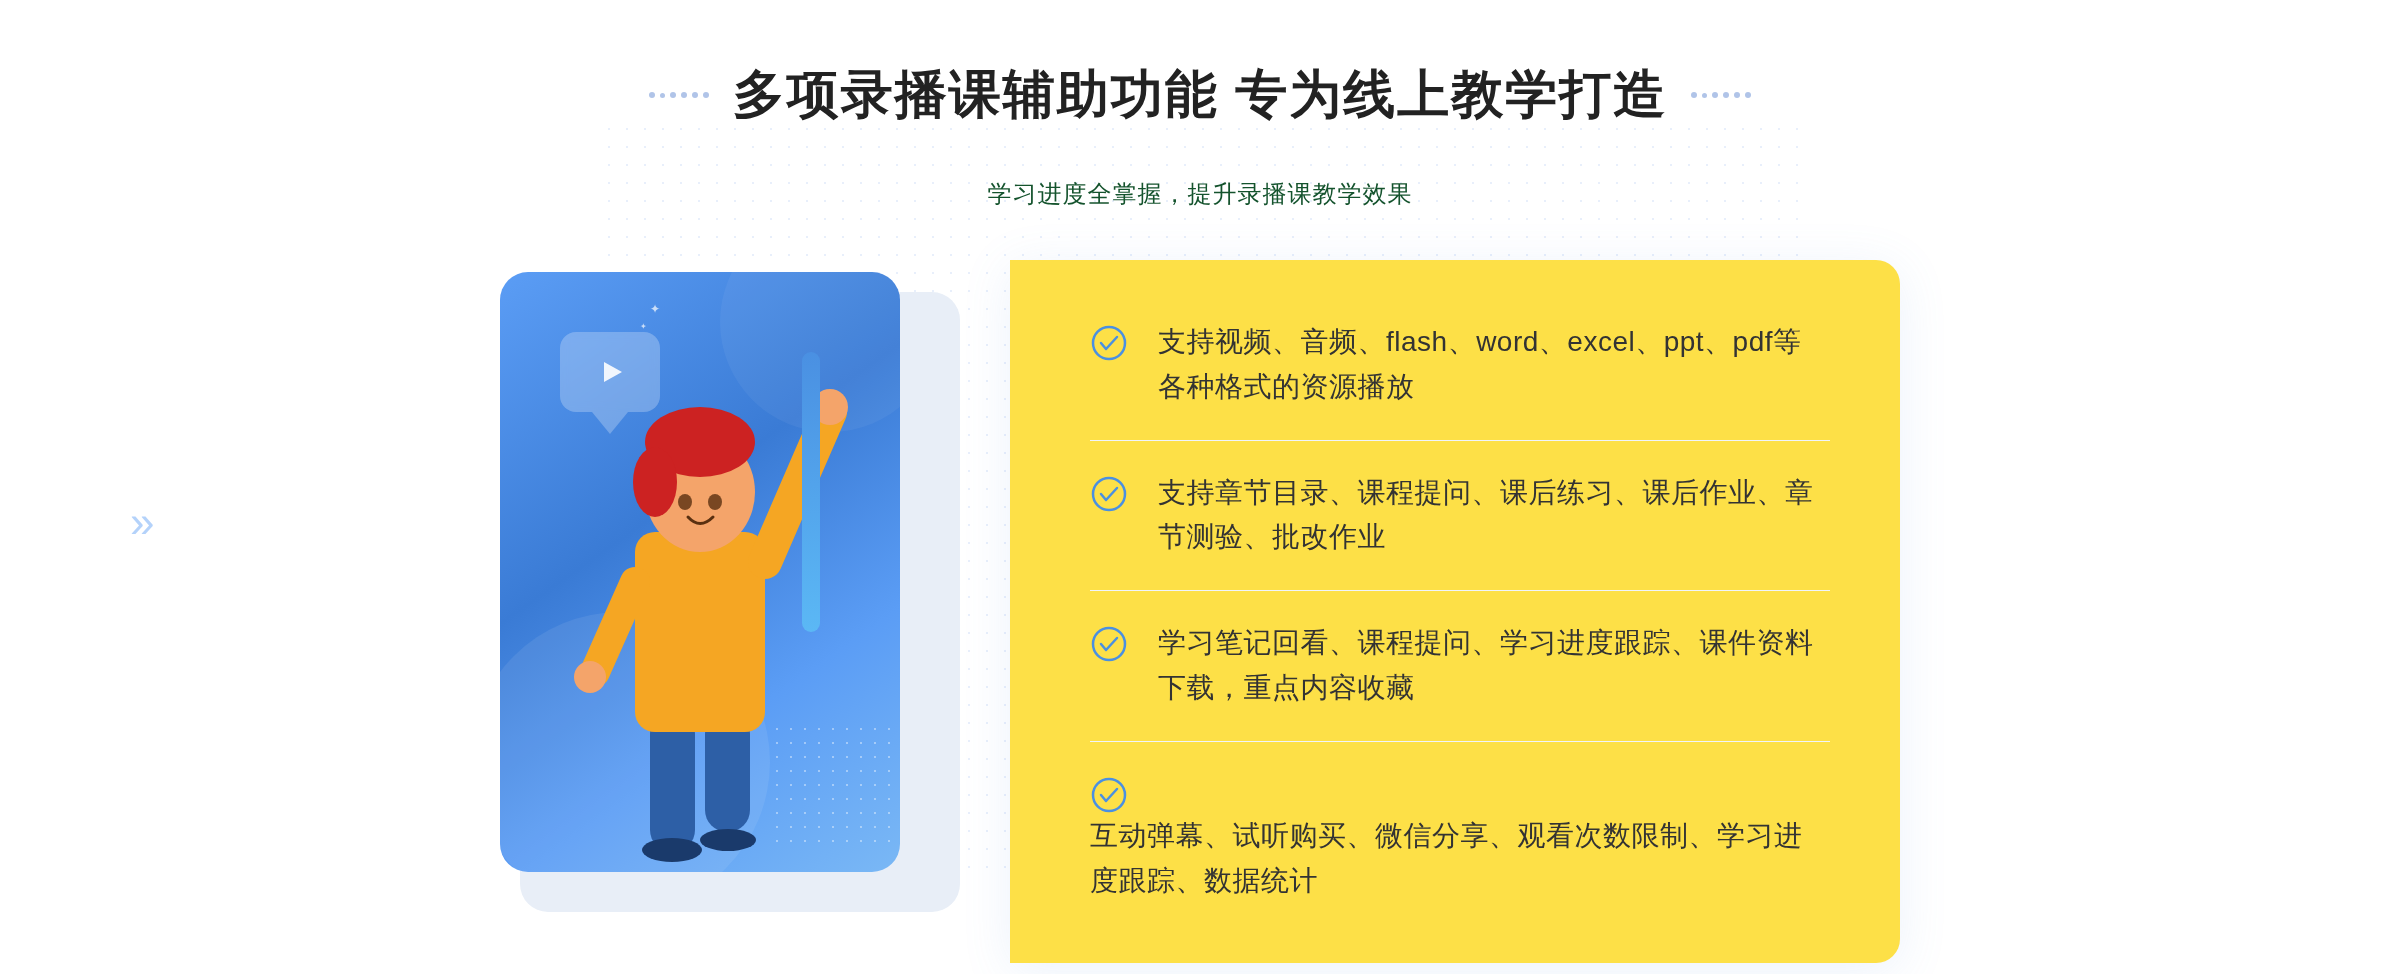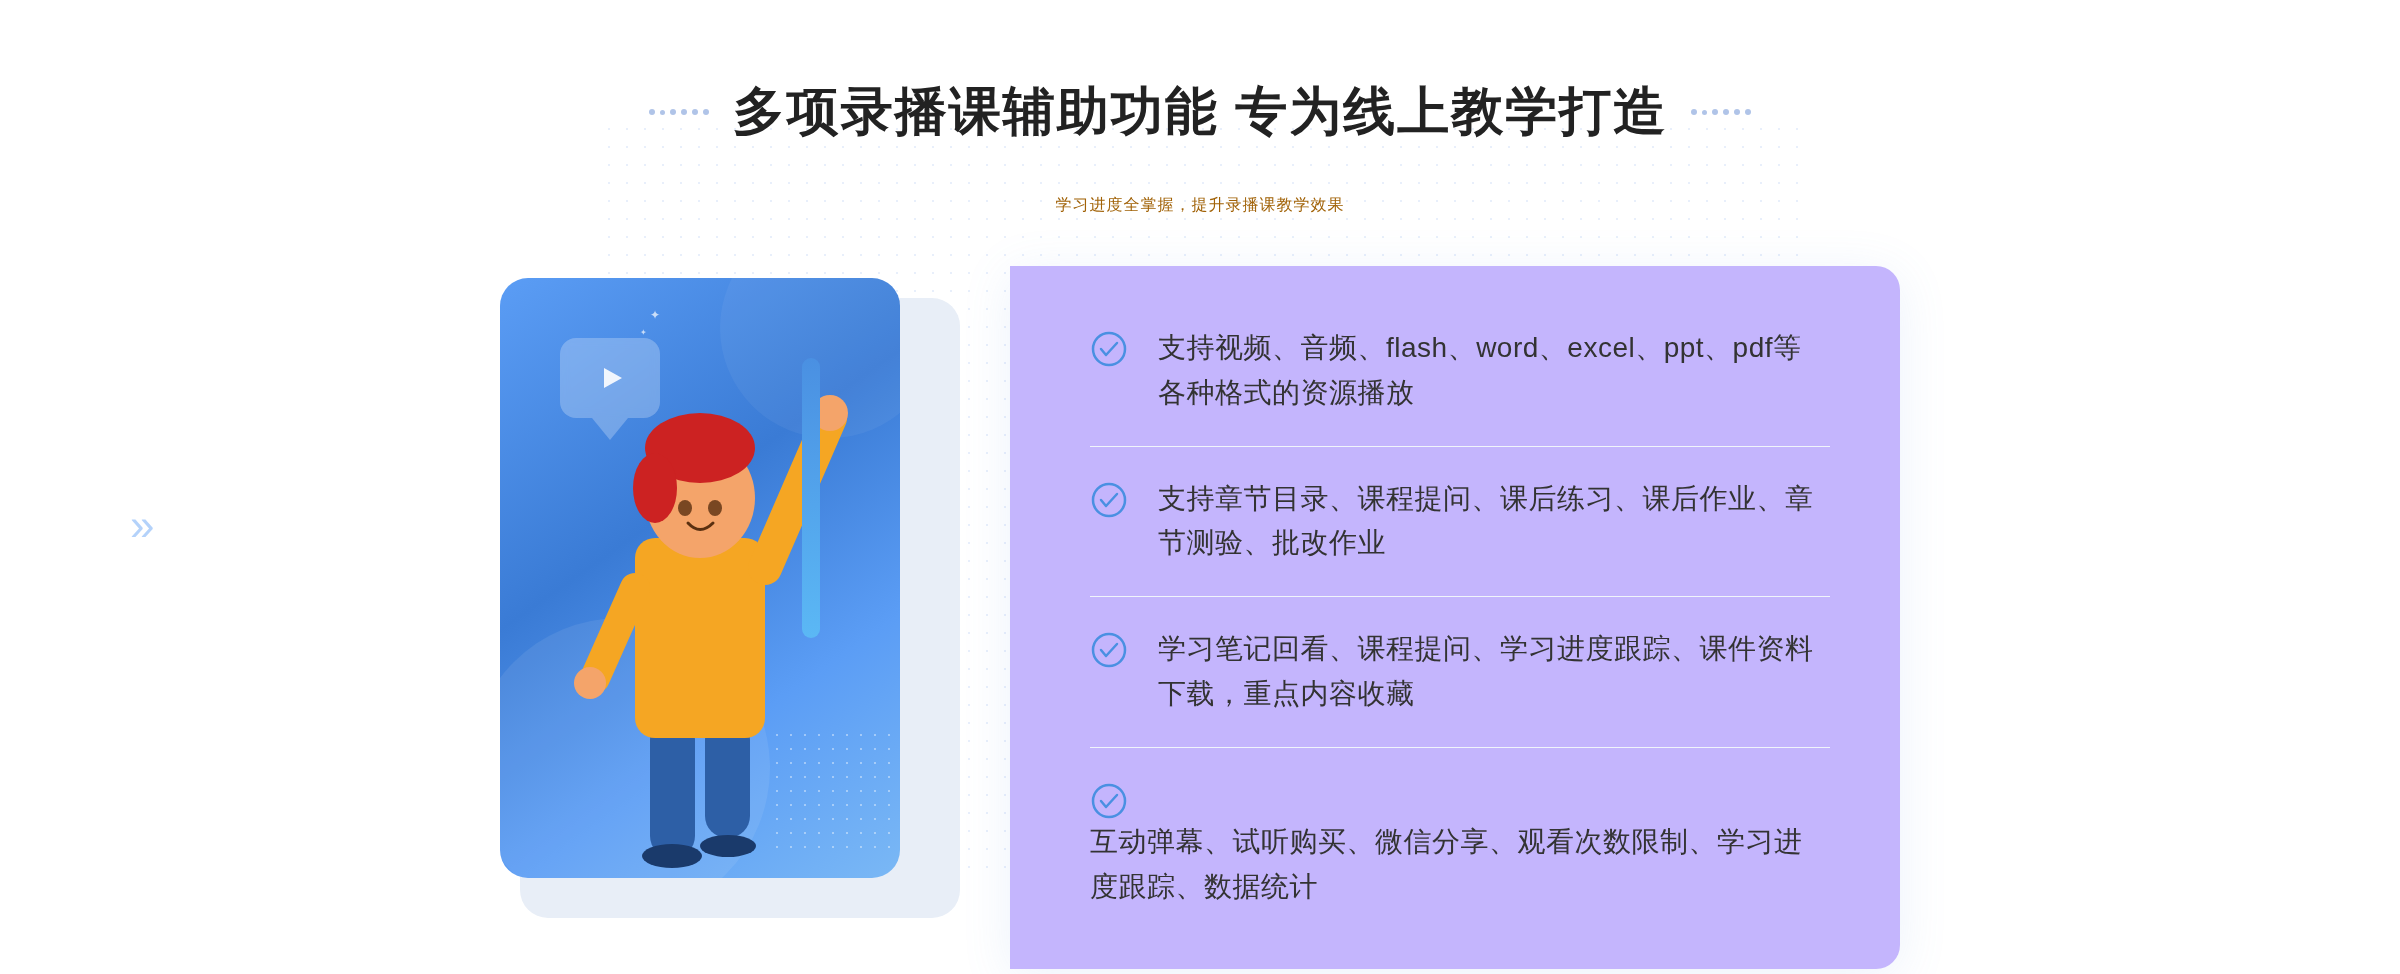--- a/index.html
+++ b/index.html
@@ -46,21 +46,20 @@
       position: relative;
       z-index: 2;
     }
 
     .title-row {
       display: flex;
       align-items: center;
       justify-content: center;
       gap: 24px;
       margin-bottom: 16px;
-      margin-top: 17px;
     }
 
     .title-dots {
       display: flex;
       gap: 5px;
       align-items: center;
     }
 
     .title-dots span {
       display: inline-block;
@@ -76,22 +75,22 @@
     }
 
     .main-title {
       font-size: 52px;
       font-weight: 600;
       color: #222;
       letter-spacing: 2px;
     }
 
     .sub-title {
-      font-size: 16px;
-      color: #a16207;
+      font-size: 24px;
+      color: #14532d;
       letter-spacing: 1px;
       margin-top: 48px;
     }
 
     .content-section {
       display: flex;
       align-items: center;
       justify-content: center;
       width: 1400px;
       position: relative;
@@ -294,21 +293,21 @@
         #b0c8e8 0px,
         #b0c8e8 3px,
         transparent 3px,
         transparent 10px
       );
     }
 
     
     .features-panel {
       flex: 1;
-      background: #c4b5fd;
+      background: #fde047;
       border-radius: 0 24px 24px 0;
       padding: 30px 70px 30px 80px;
       box-shadow: 0 8px 50px rgba(100,150,220,0.12);
       min-height: 600px;
       display: flex;
       flex-direction: column;
       justify-content: space-around;
       margin-left: -10px;
       position: relative;
       z-index: 3;

